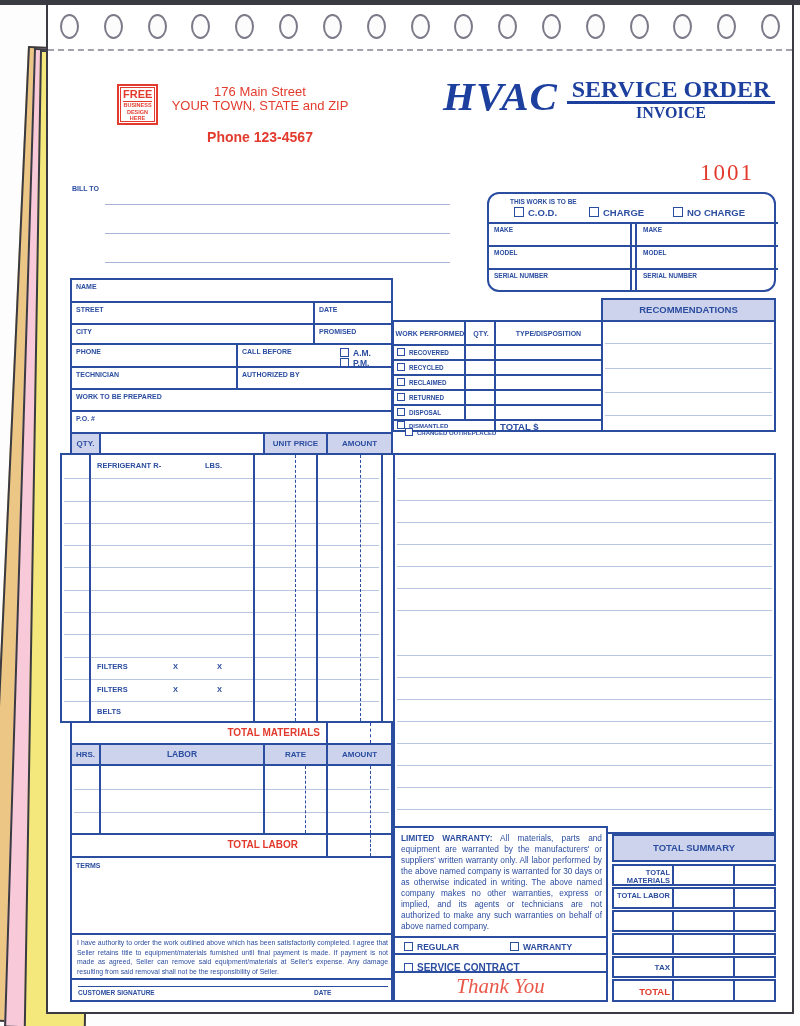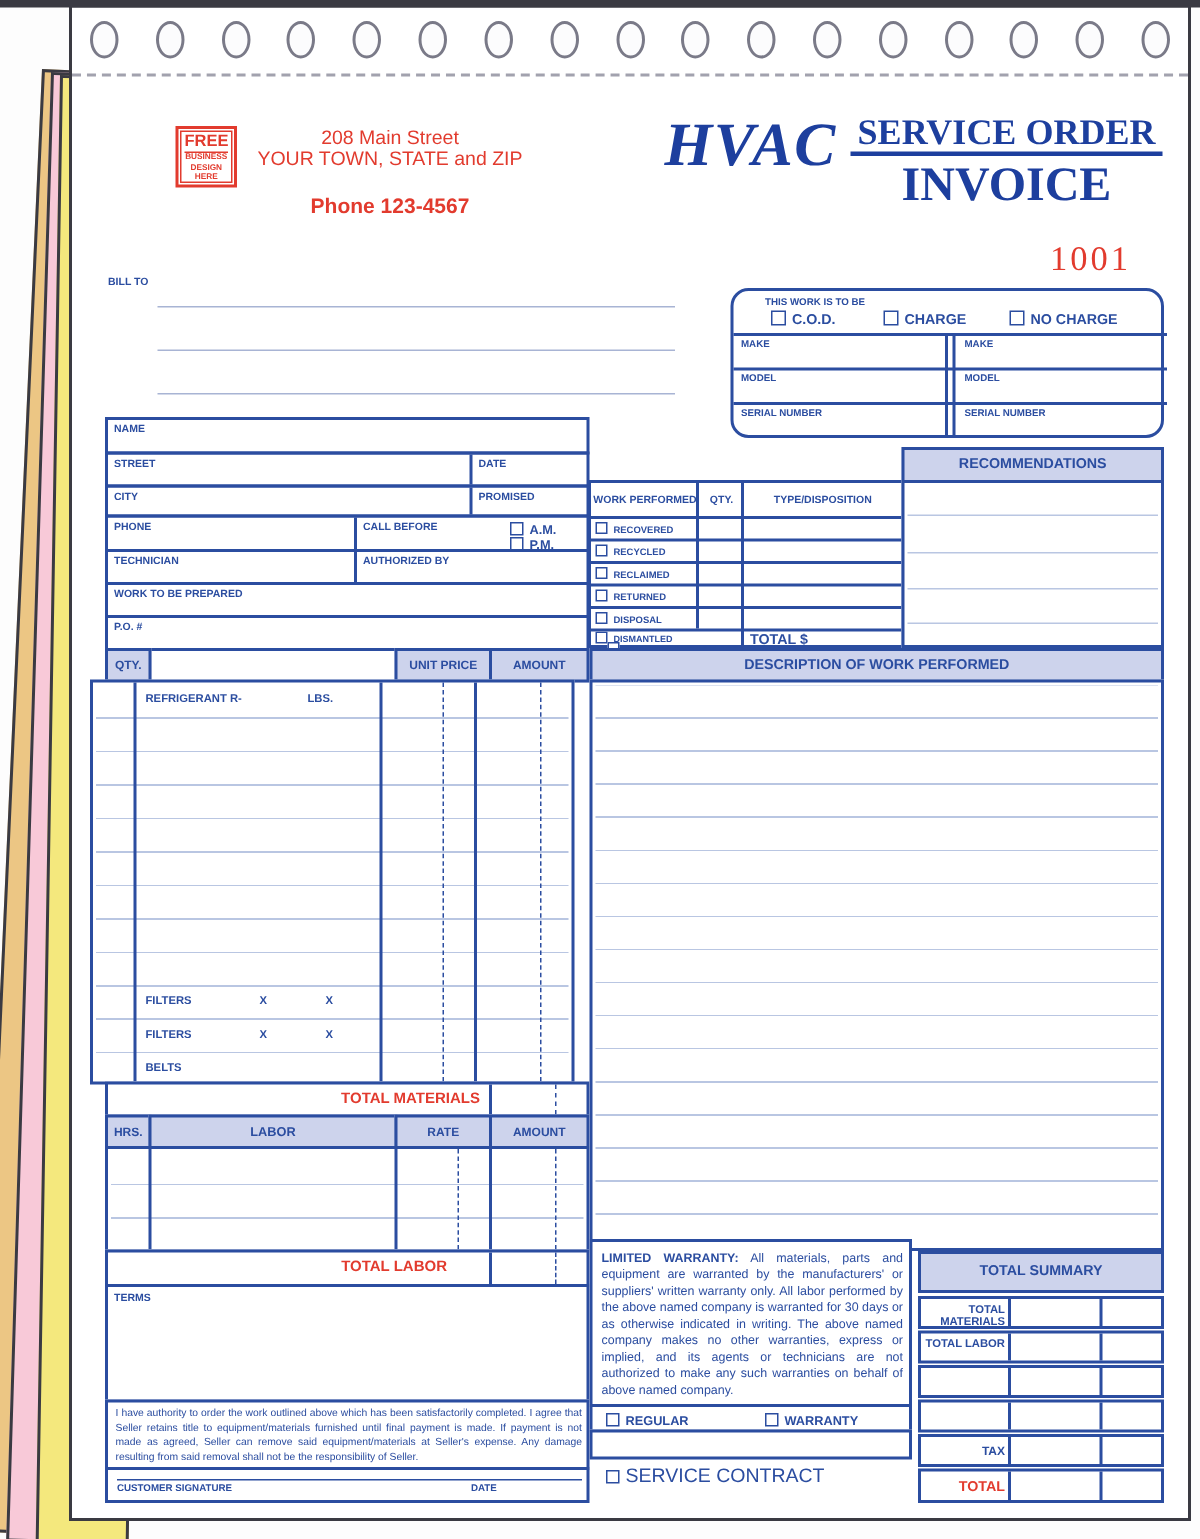--- a/index.html
+++ b/index.html
@@ -39,21 +39,21 @@
   .company{left:110px;top:84px;width:300px;text-align:center}
   .cname{font-size:18px;font-weight:bold;line-height:19px}
   .caddr{font-size:13px;line-height:12px;margin-top:2px}
   .cphone{font-size:14px;font-weight:bold;margin-top:17px}
   .hvac{left:443px;top:72px;width:120px;font-family:"Liberation Serif",serif;font-style:italic;
         font-weight:bold;font-size:41px;color:#1d3f9e;letter-spacing:1px}
   .t1{left:565px;top:76px;width:212px;text-align:center;font-family:"Liberation Serif",serif;
       font-weight:bold;font-size:24px;color:#1d3f9e}
   .t1u{left:567px;top:101px;width:208px;height:2.5px;background:#1d3f9e}
   .t2{left:565px;top:104px;width:212px;text-align:center;font-family:"Liberation Serif",serif;
-      font-weight:bold;font-size:32px;color:#1d3f9e}
+      font-weight:bold;font-size:16px;color:#1d3f9e}
   .fno{left:700px;top:160px;width:80px;font-family:"Liberation Serif",serif;font-size:23px;
        color:#e23b2e;letter-spacing:2px}
   
   .smalltxt{color:#2b4da0;text-align:justify}
   .thanks{font-family:"Liberation Serif",serif;font-style:italic;font-size:21px;color:#e8594a}
 </style>
 </head>
 <body>
 
 <div class="b topbar"></div>
@@ -89,21 +89,21 @@
 
   <div class="b promo">
     <div class="promo-in">
       <div class="promo-free">FREE</div>
       <div class="promo-sm">BUSINESS</div>
       <div class="promo-sm">DESIGN</div>
       <div class="promo-sm">HERE</div>
     </div>
   </div>
   <div class="b company red">
-    <div class="caddr">208 Main Street</div>
+    <div class="caddr">176 Main Street</div>
     <div class="caddr">YOUR TOWN, STATE and ZIP</div>
     <div class="cphone">Phone 123-4567</div>
   </div>
 
   <div class="b hvac">HVAC</div>
   <div class="b t1">SERVICE ORDER</div>
   <div class="b t1u"></div>
   <div class="b t2">INVOICE</div>
   <div class="b fno">1001</div>
 
@@ -195,23 +195,20 @@
 
   <div class="b box lav ctr" style="left:70px;top:432px;width:31px;height:23px">
       <span class="l" style="font-size:8px">QTY.</span>
     </div>
   <div class="b box lav ctr" style="left:263px;top:432px;width:65px;height:23px">
       <span class="l" style="font-size:8px">UNIT PRICE</span>
     </div>
   <div class="b box lav ctr" style="left:326px;top:432px;width:67px;height:23px">
       <span class="l" style="font-size:8px">AMOUNT</span>
     </div>
-  <div class="b box lav ctr" style="left:393px;top:432px;width:383px;height:23px">
-      <span class="l" style="font-size:9.5px">DESCRIPTION OF WORK PERFORMED</span>
-    </div>
 
   <div class="b box" style="left:60px;top:453px;width:323px;height:270px;background:#fff">
     <div class="b" style="left:2px;top:2px;right:2px;bottom:2px;background:repeating-linear-gradient(to bottom,transparent 0,transparent 21.3px,#b9c6e2 21.3px,#b9c6e2 22.3px)"></div>
     <div class="b vline" style="left:27px;top:0;height:266px"></div>
     <div class="b vline" style="left:191px;top:0;height:266px"></div>
     <div class="b vline" style="left:254px;top:0;height:266px"></div>
     <div class="b dashv" style="left:233px;top:0;height:266px"></div>
     <div class="b dashv" style="left:298px;top:0;height:266px"></div>
     <div class="b l" style="left:35px;top:7px;font-size:7.5px">REFRIGERANT R-</div>
     <div class="b l" style="left:143px;top:7px;font-size:7.5px">LBS.</div>
@@ -281,21 +278,24 @@
       <span style="font-weight:bold">LIMITED WARRANTY:</span>
       <span>All materials, parts and equipment are warranted by the manufacturers' or suppliers' written warranty only. All labor performed by the above named company is warranted for 30 days or as otherwise indicated in writing. The above named company makes no other warranties, express or implied, and its agents or technicians are not authorized to make any such warranties on behalf of above named company.</span>
     </div>
   </div>
 
   <div class="b box" style="left:393px;top:936px;width:215px;height:19px;background:#fff">
     <div class="b" style="left:9px;top:4px;font-size:8.5px;font-weight:bold;color:#2b4da0"><span class="cb" style="width:7px;height:7px"></span><span>REGULAR</span></div>
     <div class="b" style="left:115px;top:4px;font-size:8.5px;font-weight:bold;color:#2b4da0"><span class="cb" style="width:7px;height:7px"></span><span>WARRANTY</span></div>
   </div>
   <div class="b box" style="left:393px;top:953px;width:215px;height:20px;background:#fff">
-    <div class="b" style="left:9px;top:21px;font-size:13px;font-weight:normal;color:#2b4da0"><span class="cb" style="width:7px;height:7px"></span><span>SERVICE CONTRACT</span></div>
+    <div class="b" style="left:9px;top:7px;font-size:10px;font-weight:bold;color:#2b4da0"><span class="cb" style="width:7px;height:7px"></span><span>SERVICE CONTRACT</span></div>
+  </div>
+  <div class="b box ctr" style="left:393px;top:971px;width:215px;height:31px;background:#fff">
+    <span class="thanks">Thank You</span>
   </div>
 
   <div class="b box lav ctr" style="left:612px;top:834px;width:164px;height:28px">
     <span class="l" style="font-size:9.5px">TOTAL SUMMARY</span>
   </div>
   <div class="b box" style="left:612px;top:864px;width:164px;height:22px;background:#fff">
     <div class="b l" style="left:0;top:3px;width:56px;text-align:right;font-size:7.5px;line-height:8px">TOTAL MATERIALS</div>
     <div class="b vline" style="left:58px;top:0;height:18px"></div>
     <div class="b vline" style="left:119px;top:0;height:18px"></div>
   </div>

